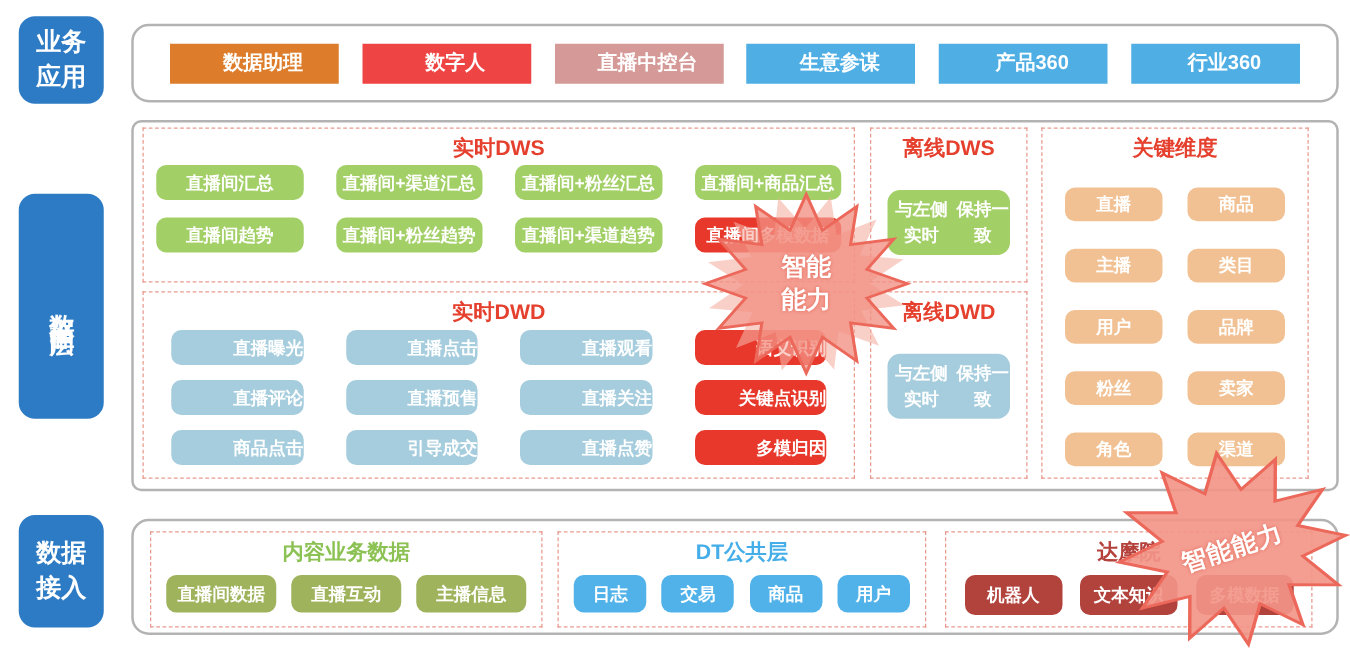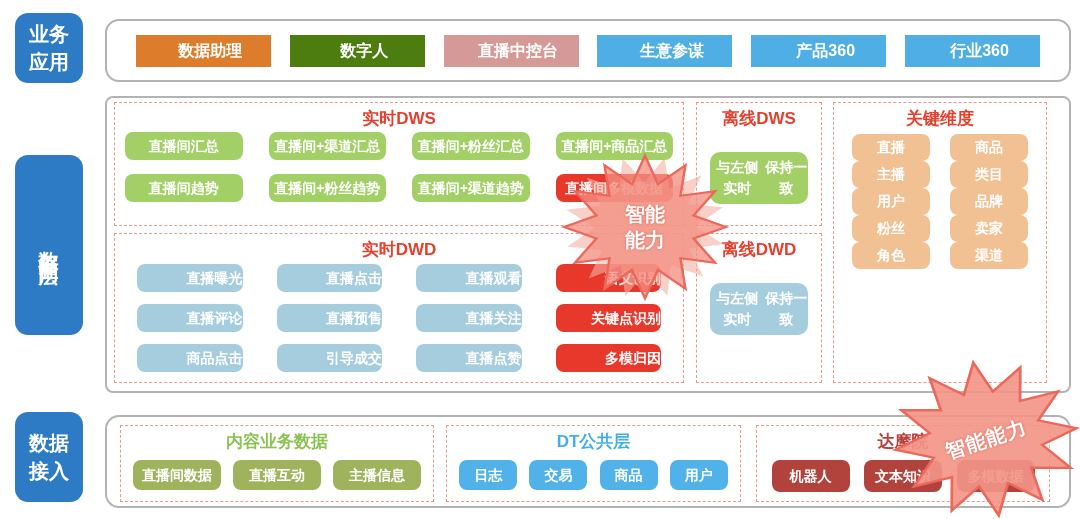--- a/index.html
+++ b/index.html
@@ -21,21 +21,21 @@
   
   .panel { position:absolute; left:105px; width:966px; border:2px solid #b3b3b3; background:#fff; }
   #panel-business { top:19px;  height:63px; border-radius:14px; }
   #panel-middle   { top:96px;  height:297px; border-radius:8px; }
   #panel-access   { top:415px; height:93px; border-radius:14px; }
 
   
   .apps { height:100%; display:flex; align-items:center; justify-content:space-evenly; padding:0 10px; }
   .app-btn { width:135px; height:32px; line-height:32px; text-align:center; color:#fff; font-weight:bold; font-size:16px;padding-left:14px; }
   .app-0 { background:#dd7d2c; }
-  .app-1 { background:#4d7c0f; }
+  .app-1 { background:#ef4444; }
   .app-2 { background:#d59a97; }
   .app-3, .app-4, .app-5 { background:#4fafe4; }
 
   
   .dbox { position:absolute; border:1px dashed #e8998d; background:transparent; }
   .dtitle { text-align:center; font-weight:bold; font-size:17px; margin-top:4px; }
   .red-title   { color:#e5402e; }
   .green-title { color:#8cc153; }
   .blue-title  { color:#45aee8; }
   .dark-title  { color:#b5413c; }
@@ -61,22 +61,22 @@
   #dws-row-0 { top:29px; }  #dws-row-1 { top:71px; }
 
   .dwd-row { position:absolute; left:22px; right:22px; display:flex; gap:34px; }
   .dwd-row .blk { flex:1;text-align:right; }
   #dwd-row-0 { top:30px; } #dwd-row-1 { top:70px; } #dwd-row-2 { top:110px; }
 
   .note-blk { width:98px; height:52px; border-radius:10px; margin:22px auto 0;
               display:flex; flex-direction:row; align-items:center; justify-content:center;
               color:#fff; font-weight:bold; font-size:14px; line-height:1.5; text-align:center; }
 
-  .dims-grid { display:grid; grid-template-columns:78px 78px; gap:0 20px;
-               justify-content:center; margin-top:4px; }
+  .dims-grid { display:grid; grid-template-columns:78px 78px; gap:22px 20px;
+               justify-content:center; margin-top:20px; }
   .dims-grid .blk { height:27px; line-height:27px; }
 
   
   #box-content { left:13px;  top:8px; width:314px; height:77px; }
   #box-dt      { left:339px; top:8px; width:295px; height:77px; }
   #box-damo    { left:649px; top:8px; width:294px; height:77px; }
   .access-row { position:absolute; top:34px; left:0; right:0; display:flex; justify-content:space-evenly; align-items:center; }
   .access-row .blk { height:30px; line-height:30px; }
   #box-content .blk { min-width:88px; padding:0 6px; }
   #box-dt .blk { width:58px; }

